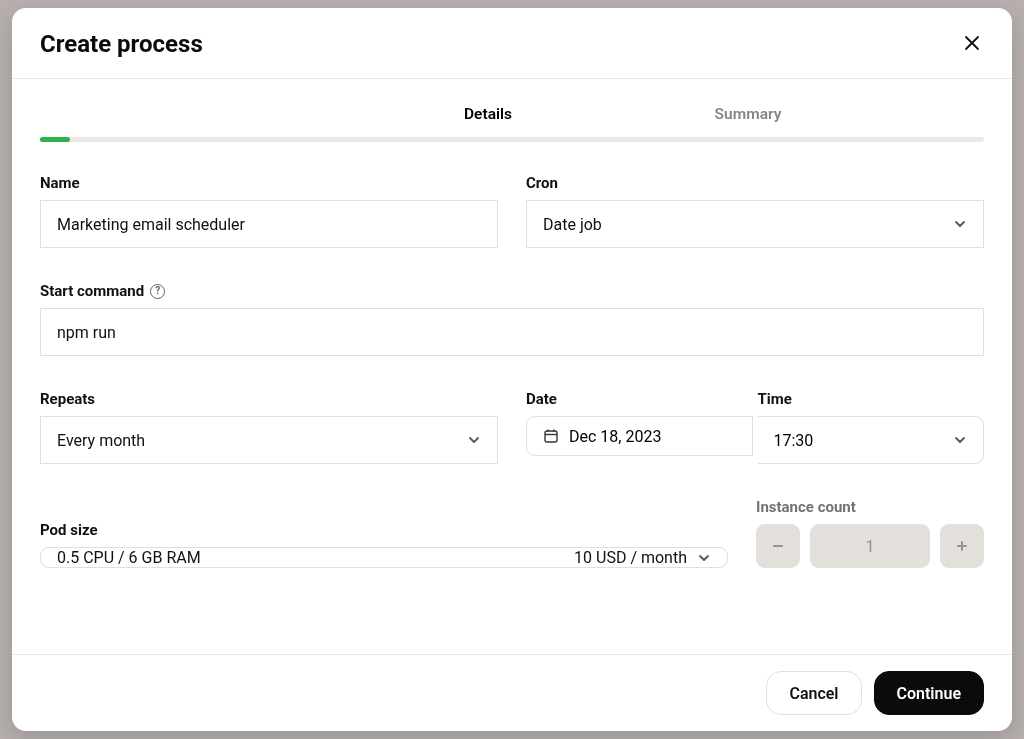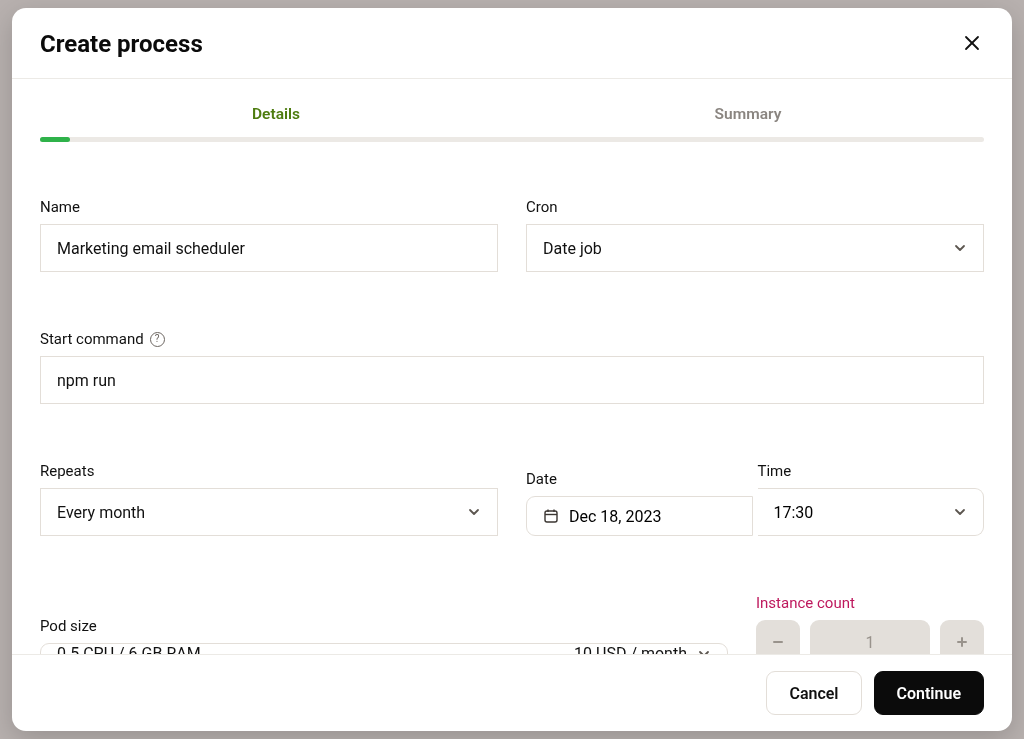--- a/index.html
+++ b/index.html
@@ -54,21 +54,21 @@
       padding: 26px 28px 0 28px;
     }
     .tab {
       flex: 1;
       text-align: center;
       font-size: 15.5px;
       font-weight: 600;
       padding-bottom: 14px;
       cursor: pointer;
     }
-    .tab.active { color: #4d7c0f; }
+    .tab.active { color: #000000; text-align: right; }
     .tab.inactive { color: #8a8580; }
     .progress-wrap {
       margin: 0 28px;
       height: 5px;
       background: #ece9e5;
       border-radius: 3px;
       position: relative;
     }
     .progress-fill {
       position: absolute;
@@ -90,28 +90,27 @@
       margin-bottom: 34px;
     }
     .field {
       display: flex;
       flex-direction: column;
       gap: 8px;
     }
     .field.f1 { flex: 1; }
     .label {
       font-size: 15px;
-      font-weight: 400;
+      font-weight: 700;
       color: #111;
       display: flex;
       align-items: center;
       gap: 6px;
-      margin-top: 24px;
-    }
-    .label.disabled { color: #be185d; }
+    }
+    .label.disabled { color: #737373; }
     .control {
       height: 48px;
       border: 1px solid #e3ded8;
       border-radius: 0;
       background: #ffffff;
       padding: 0 16px;
       display: flex;
       align-items: center;
       font-size: 16px;
       color: #111;
@@ -185,21 +184,21 @@
     .footer {
       border-top: 1px solid #eceae6;
       padding: 16px 28px;
       display: flex;
       justify-content: flex-end;
       gap: 12px;
     }
     .btn {
       height: 44px;
       padding: 0 22px;
-      border-radius: 9px;
+      border-radius: 15px;
       font-size: 16px;
       font-weight: 600;
       cursor: pointer;
       display: flex;
       align-items: center;
     }
     .btn.secondary {
       background: #fff;
       border: 1px solid #e3ded8;
       color: #111;
@@ -287,21 +286,21 @@
         <div class="control">
           <span>Every month</span>
           <div class="spacer"></div>
           <svg class="chevron" width="14" height="14" viewBox="0 0 14 14" fill="none" stroke="currentColor" stroke-width="1.8" stroke-linecap="round" stroke-linejoin="round">
               <polyline points="3 5 7 9 11 5"></polyline>
             </svg>
         </div>
       </div>
 
       <div class="date-time-group">
-        <div style="display:flex; gap:5px; flex:1;align-items:flex-end;">
+        <div style="display:flex; gap:5px; flex:1;">
           <div style="flex:1; display:flex; flex-direction:column; gap:8px;">
             <div class="label">Date</div>
             <div class="dcontrol left" style="border-radius:9px 0 0 9px; height:40px; border:1px solid #e3ded8; background:#fff; display:flex; align-items:center; padding:0 16px; font-size:16px; cursor:pointer;">
               <svg class="cal-icon" width="16" height="16" viewBox="0 0 16 16" fill="none" stroke="currentColor" stroke-width="1.4">
                   <rect x="2" y="3" width="12" height="11" rx="2"></rect>
                   <line x1="2" y1="6.5" x2="14" y2="6.5"></line>
                   <line x1="5" y1="1.5" x2="5" y2="4"></line>
                   <line x1="11" y1="1.5" x2="11" y2="4"></line>
                 </svg>
               <span>Dec 18, 2023</span>

